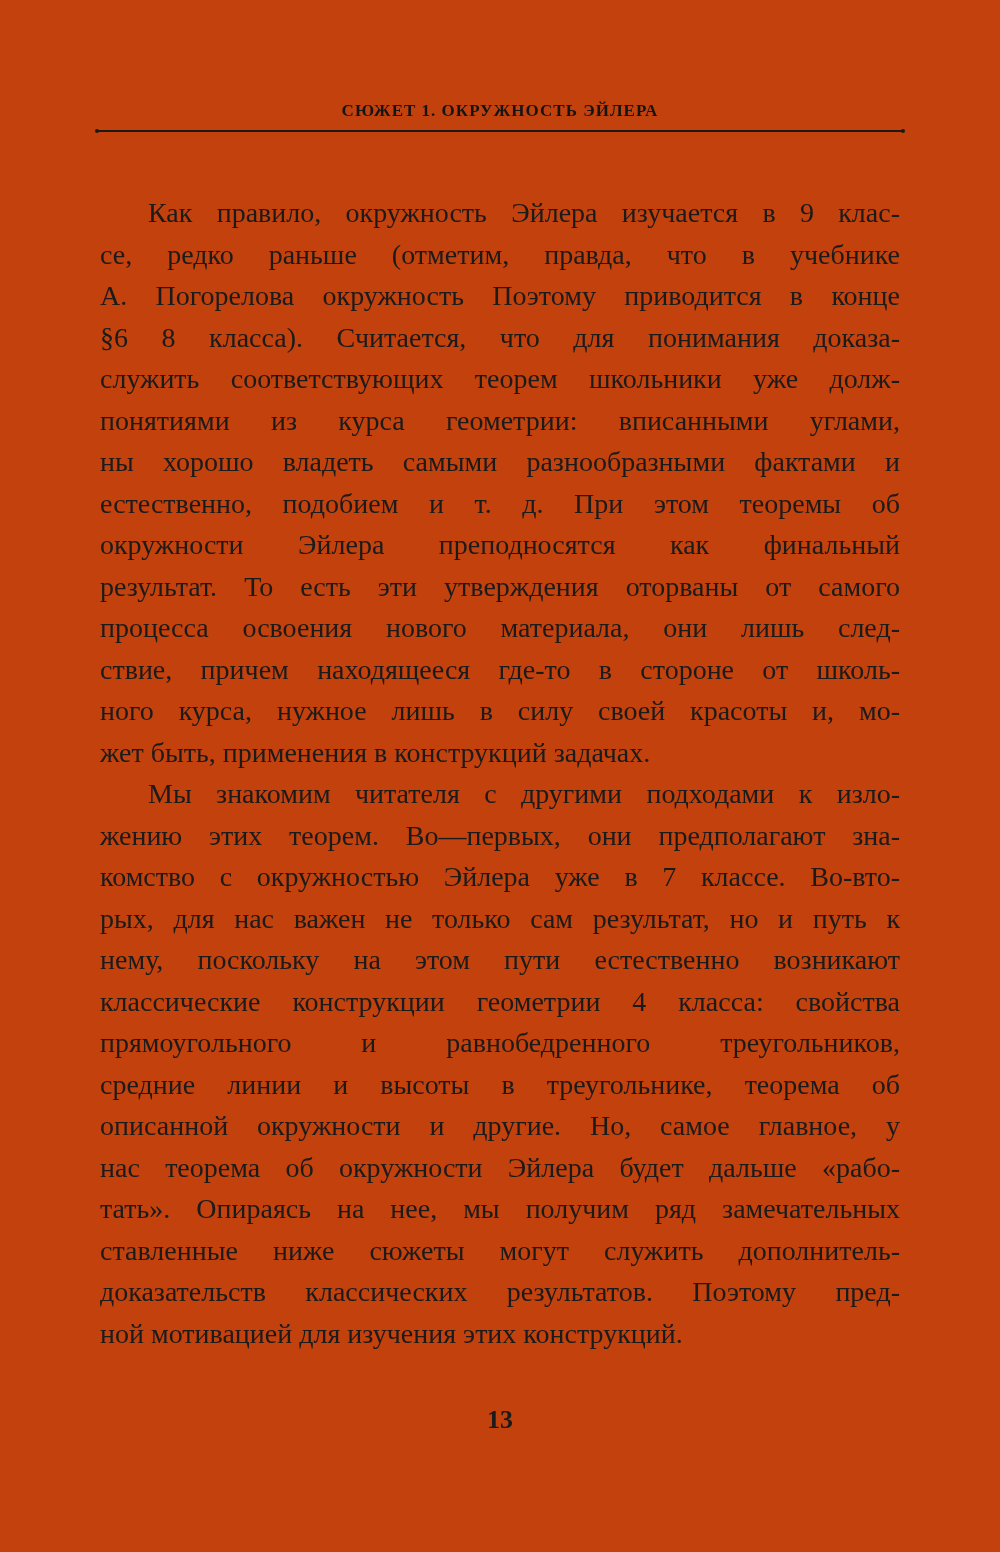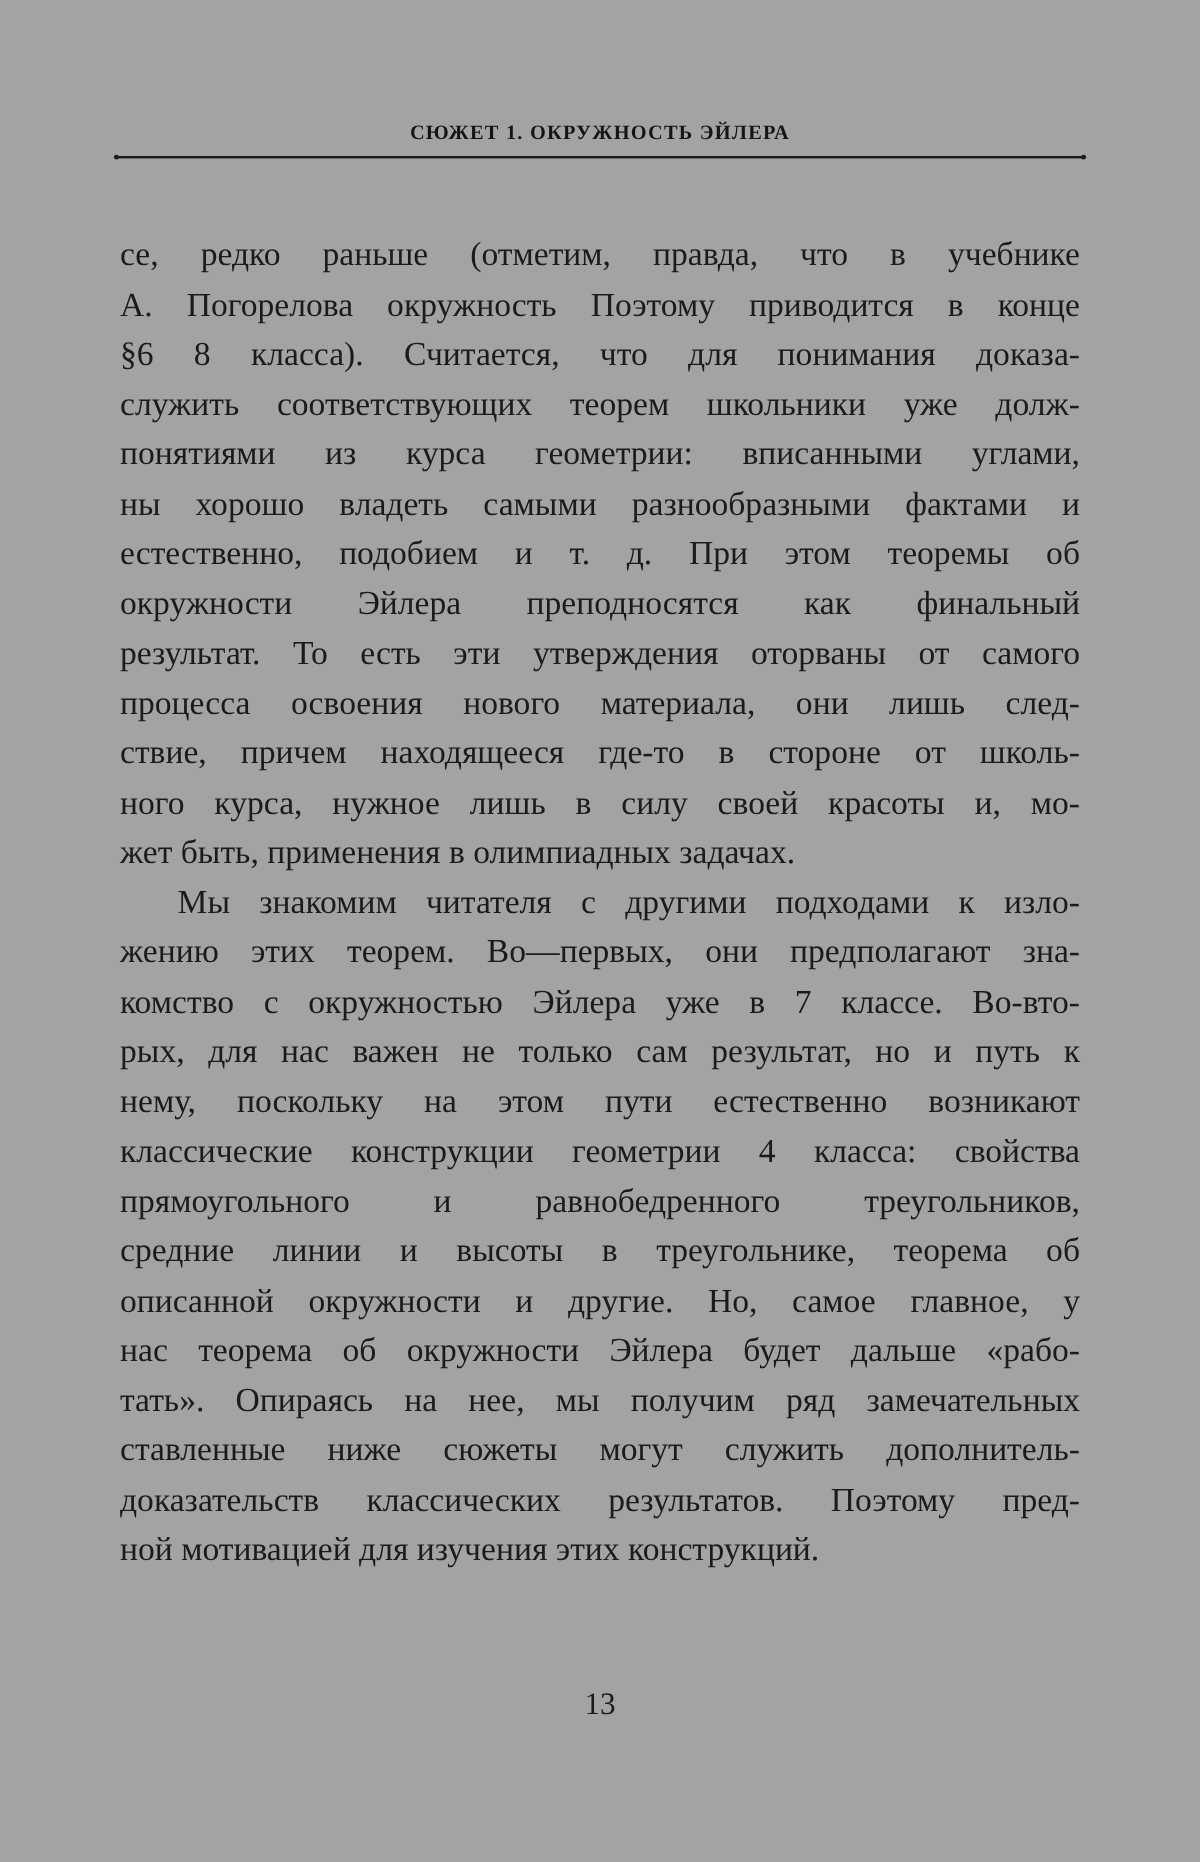--- a/index.html
+++ b/index.html
@@ -4,21 +4,21 @@
 <style>
   html, body {
     margin: 0;
     padding: 0;
     background: #ffffff;
   }
   .page {
     position: relative;
     width: 1000px;
     height: 1552px;
-    background: #a3a3a3;
+    background: #c2410c;
     font-family: "Liberation Serif", "DejaVu Serif", serif;
     color: #1b1b1b;
     overflow: hidden;
   }
   .running-head {
     position: absolute;
     top: 101px;
     left: 0;
     width: 100%;
     text-align: center;
@@ -67,49 +67,51 @@
     -moz-text-align-last: left;
   }
   .page-number {
     position: absolute;
     top: 1405px;
     left: 0;
     width: 100%;
     text-align: center;
     font-size: 26px;
     color: #1b1b1b;
+    font-weight: bold;
   }
 </style>
 </head>
 <body>
 
 <div class="page">
 
   <div class="running-head">СЮЖЕТ 1. ОКРУЖНОСТЬ ЭЙЛЕРА</div>
 
   <div class="header-rule">
     <span class="dot left"></span>
     <span class="dot right"></span>
   </div>
 
   <div class="body-text">
     <div class="paragraph">
+        <div class="line first">Как правило, окружность Эйлера изучается в 9 клас-</div>
         <div class="line">се, редко раньше (отметим, правда, что в учебнике</div>
         <div class="line">А. Погорелова окружность Поэтому приводится в конце</div>
         <div class="line">§6 8 класса). Считается, что для понимания доказа-</div>
         <div class="line">служить соответствующих теорем школьники уже долж-</div>
         <div class="line">понятиями из курса геометрии: вписанными углами,</div>
         <div class="line">ны хорошо владеть самыми разнообразными фактами и</div>
         <div class="line">естественно, подобием и т. д. При этом теоремы об</div>
         <div class="line">окружности Эйлера преподносятся как финальный</div>
         <div class="line">результат. То есть эти утверждения оторваны от самого</div>
         <div class="line">процесса освоения нового материала, они лишь след-</div>
         <div class="line">ствие, причем находящееся где-то в стороне от школь-</div>
         <div class="line">ного курса, нужное лишь в силу своей красоты и, мо-</div>
-        <div class="line last">жет быть, применения в олимпиадных задачах.</div>
+        <div class="line last">жет быть, применения в конструкций задачах.</div>
       </div>
     <div class="paragraph">
         <div class="line first">Мы знакомим читателя с другими подходами к изло-</div>
         <div class="line">жению этих теорем. Во—первых, они предполагают зна-</div>
         <div class="line">комство с окружностью Эйлера уже в 7 классе. Во-вто-</div>
         <div class="line">рых, для нас важен не только сам результат, но и путь к</div>
         <div class="line">нему, поскольку на этом пути естественно возникают</div>
         <div class="line">классические конструкции геометрии 4 класса: свойства</div>
         <div class="line">прямоугольного и равнобедренного треугольников,</div>
         <div class="line">средние линии и высоты в треугольнике, теорема об</div>

